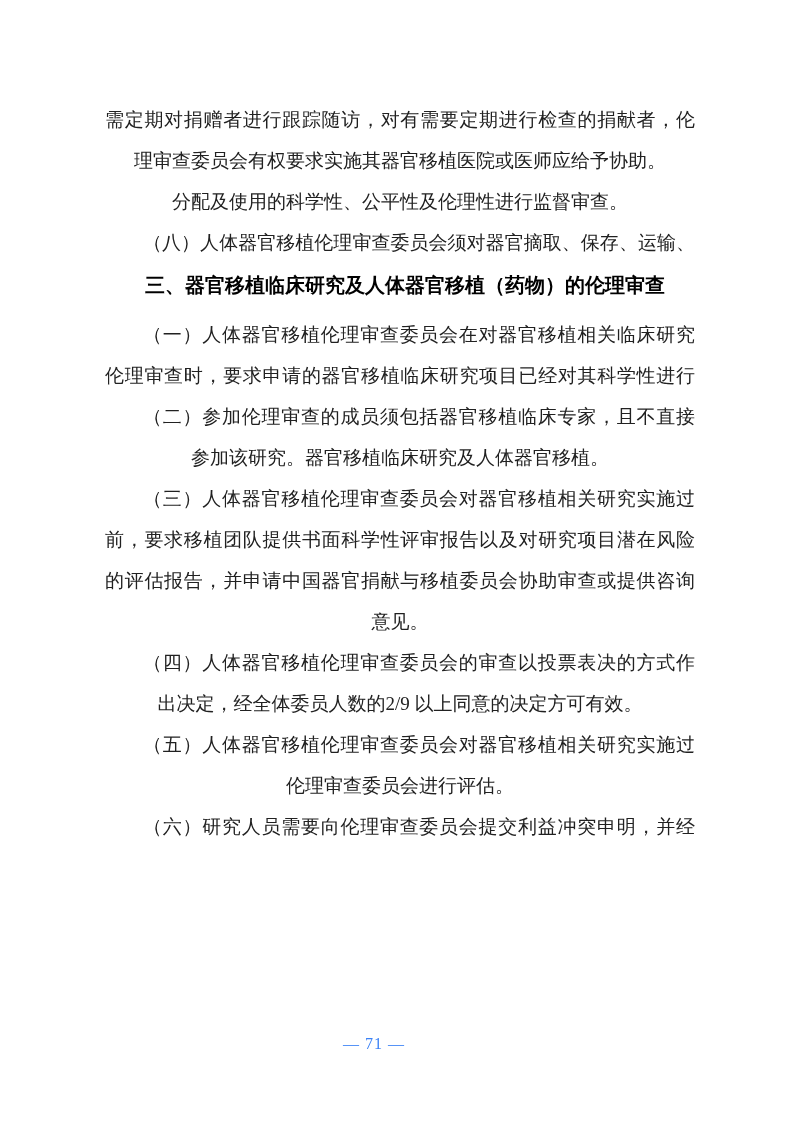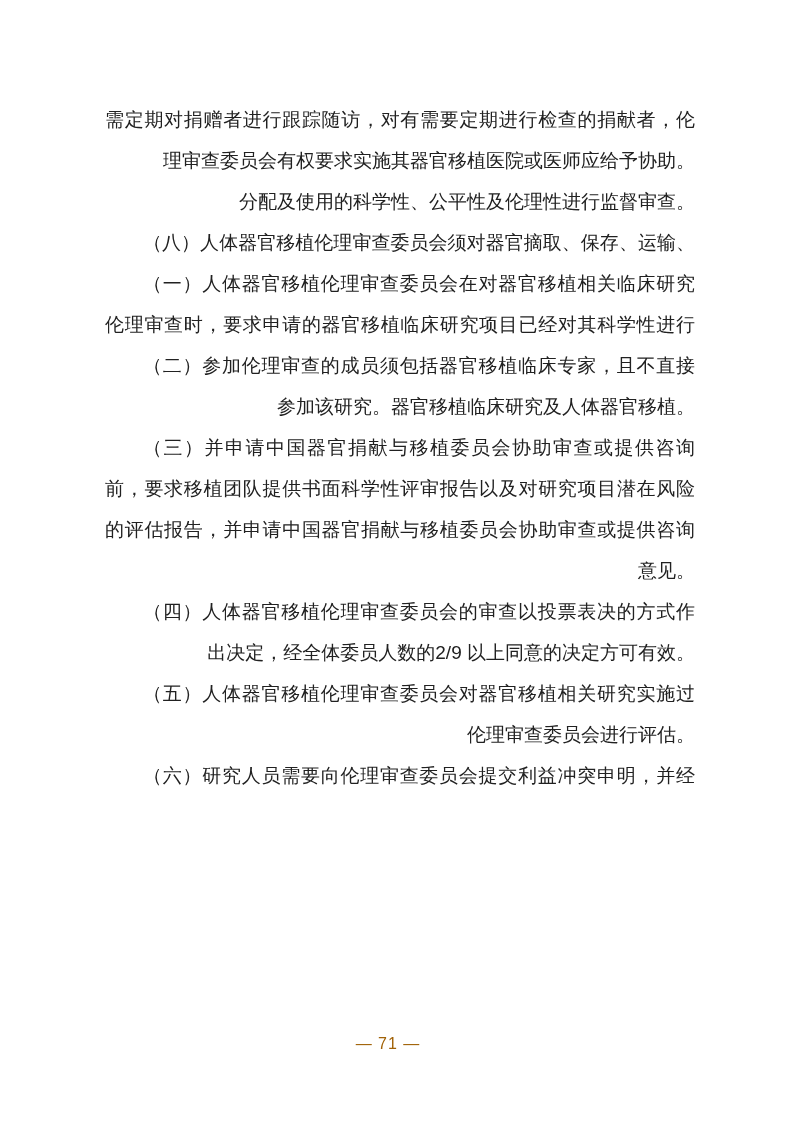--- a/index.html
+++ b/index.html
@@ -6,39 +6,38 @@
     margin: 0;
     padding: 0;
     background: #ffffff;
   }
   .page {
     position: relative;
     width: 748px;
     height: 1131px;
     background: #ffffff;
     overflow: hidden;
-    font-family: Liberation Sans, sans-serif;
+    font-family: Liberation Serif, serif;
     color: #212121;
-    padding-left: 28px;
   }
   .content {
     position: absolute;
     left: 105px;
     top: 99px;
     width: 590px;
   }
   .line {
     margin: 0;
     padding: 0;
     font-size: 19px;
     height: 41px;
     line-height: 41px;
     overflow: hidden;
     word-break: break-all;
-    text-align: right;
+    text-align: center;
     font-weight: normal;
   }
   .fill {
     text-align: justify;
     text-align-last: justify;
   }
   .indent {
     text-indent: 2em;
   }
   .heading {
@@ -54,44 +53,45 @@
     word-break: break-all;
   }
   .footer {
     position: absolute;
     left: 0;
     right: 0;
     top: 1032px;
     text-align: center;
     font-size: 16px;
     line-height: 24px;
-    color: #a16207;
+    color: #3b82f6;
     letter-spacing: 1px;
   }
 </style>
 </head>
 <body>
 
 <div class="page">
   <main class="content">
 
     <p class="line fill">需定期对捐赠者进行跟踪随访，对有需要定期进行检查的捐献者，伦</p>
     <p class="line">理审查委员会有权要求实施其器官移植医院或医师应给予协助。</p>
 
     <p class="line">分配及使用的科学性、公平性及伦理性进行监督审查。</p>
     <p class="line fill indent">（八）人体器官移植伦理审查委员会须对器官摘取、保存、运输、</p>
 
+    <h2 class="heading">三、器官移植临床研究及人体器官移植（药物）的伦理审查</h2>
 
     <p class="line fill indent">（一）人体器官移植伦理审查委员会在对器官移植相关临床研究</p>
     <p class="line fill">伦理审查时，要求申请的器官移植临床研究项目已经对其科学性进行</p>
 
     <p class="line fill indent">（二）参加伦理审查的成员须包括器官移植临床专家，且不直接</p>
     <p class="line">参加该研究。器官移植临床研究及人体器官移植。</p>
 
-    <p class="line fill indent">（三）并申请中国器官捐献与移植委员会协助审查或提供咨询</p>
+    <p class="line fill indent">（三）人体器官移植伦理审查委员会对器官移植相关研究实施过</p>
     <p class="line fill">前，要求移植团队提供书面科学性评审报告以及对研究项目潜在风险</p>
     <p class="line fill">的评估报告，并申请中国器官捐献与移植委员会协助审查或提供咨询</p>
     <p class="line">意见。</p>
 
     <p class="line fill indent">（四）人体器官移植伦理审查委员会的审查以投票表决的方式作</p>
     <p class="line">出决定，经全体委员人数的2/9 以上同意的决定方可有效。</p>
 
     <p class="line fill indent">（五）人体器官移植伦理审查委员会对器官移植相关研究实施过</p>
 
     <p class="line">伦理审查委员会进行评估。</p>

